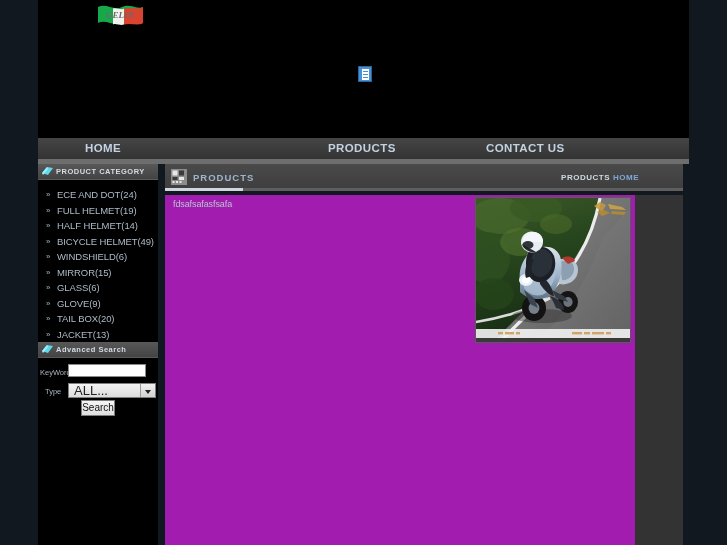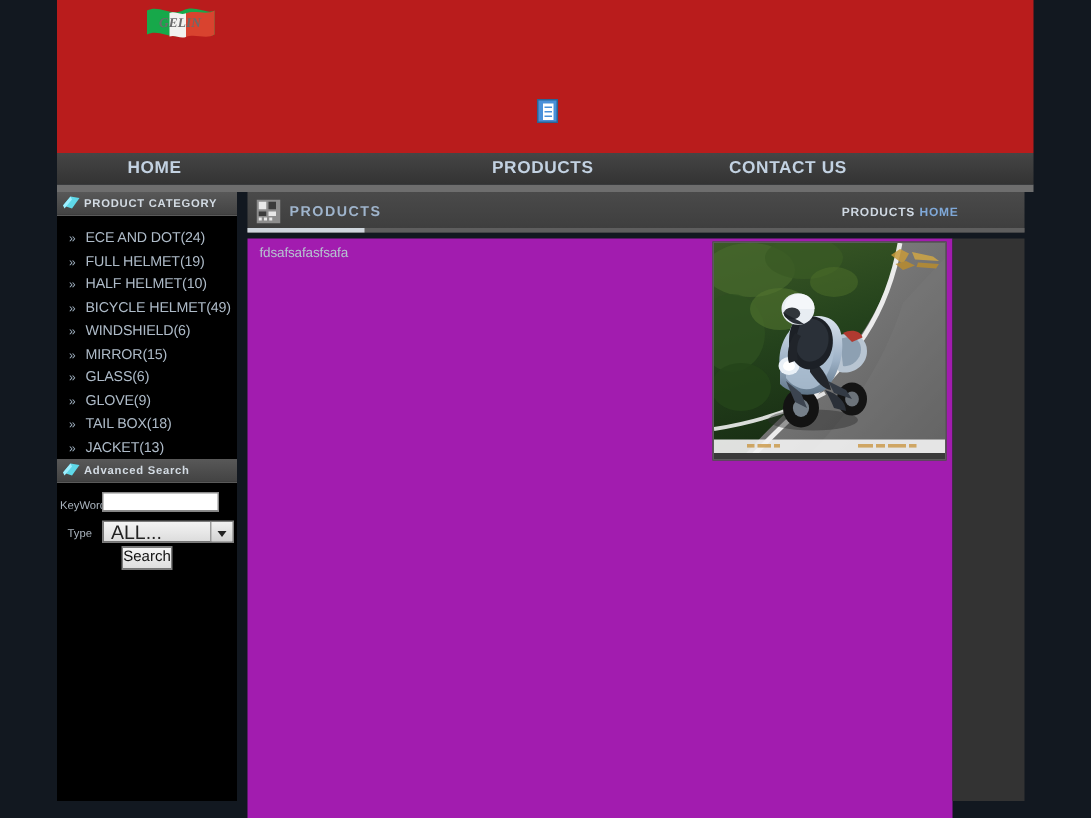--- a/index.html
+++ b/index.html
@@ -21,22 +21,22 @@
     position: absolute;
     left: 38px;
     top: 0;
     width: 651px;
     height: 545px;
   }
 
   
   .banner {
     position: relative;
-    height: 102px;
-    background: #b91c1c;
+    height: 138px;
+    background: #000000;
     overflow: hidden;
   }
   .logo {
     position: absolute;
     left: 56px;
     top: 2px;
     width: 52px;
     height: 30px;
   }
   .logo svg { display: block; }
@@ -419,21 +419,21 @@
         <div class="cat-item">
           <span class="arrow">»</span>
           <span>ECE AND DOT(24)</span>
         </div>
         <div class="cat-item">
           <span class="arrow">»</span>
           <span>FULL HELMET(19)</span>
         </div>
         <div class="cat-item">
           <span class="arrow">»</span>
-          <span>HALF HELMET(10)</span>
+          <span>HALF HELMET(14)</span>
         </div>
         <div class="cat-item">
           <span class="arrow">»</span>
           <span>BICYCLE HELMET(49)</span>
         </div>
         <div class="cat-item">
           <span class="arrow">»</span>
           <span>WINDSHIELD(6)</span>
         </div>
         <div class="cat-item">
@@ -443,21 +443,21 @@
         <div class="cat-item">
           <span class="arrow">»</span>
           <span>GLASS(6)</span>
         </div>
         <div class="cat-item">
           <span class="arrow">»</span>
           <span>GLOVE(9)</span>
         </div>
         <div class="cat-item">
           <span class="arrow">»</span>
-          <span>TAIL BOX(18)</span>
+          <span>TAIL BOX(20)</span>
         </div>
         <div class="cat-item">
           <span class="arrow">»</span>
           <span>JACKET(13)</span>
         </div>
       </div>
 
       <div class="adv">
         <div class="panel-head">
           <svg class="ribbon-icon" viewBox="0 0 13 11">

